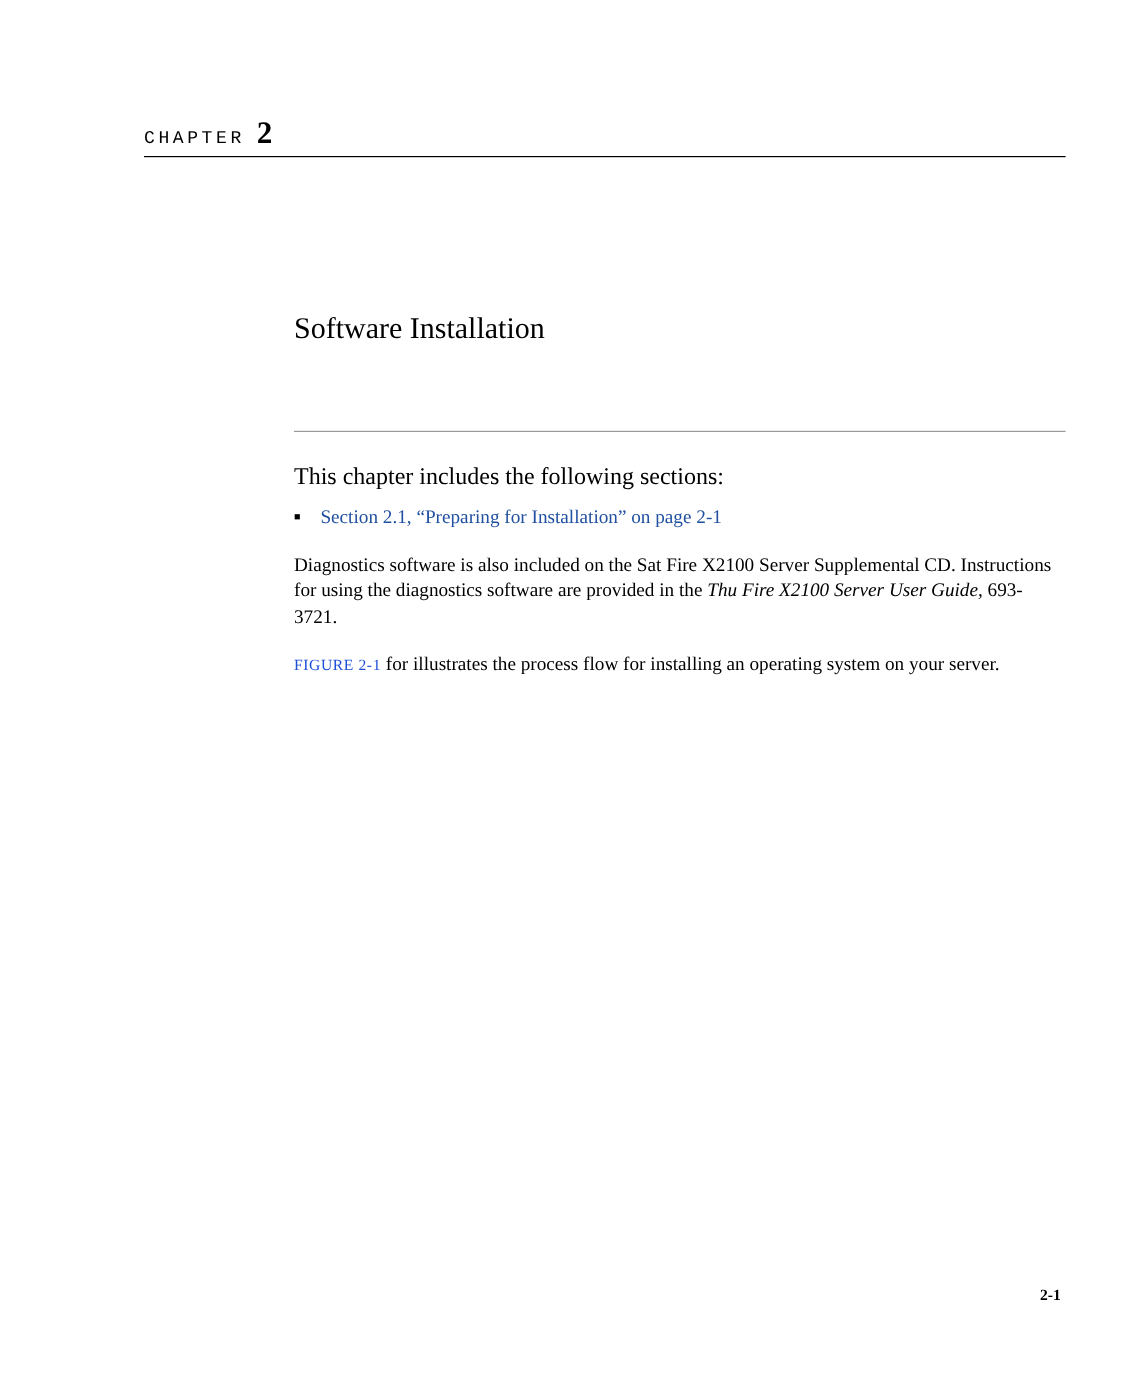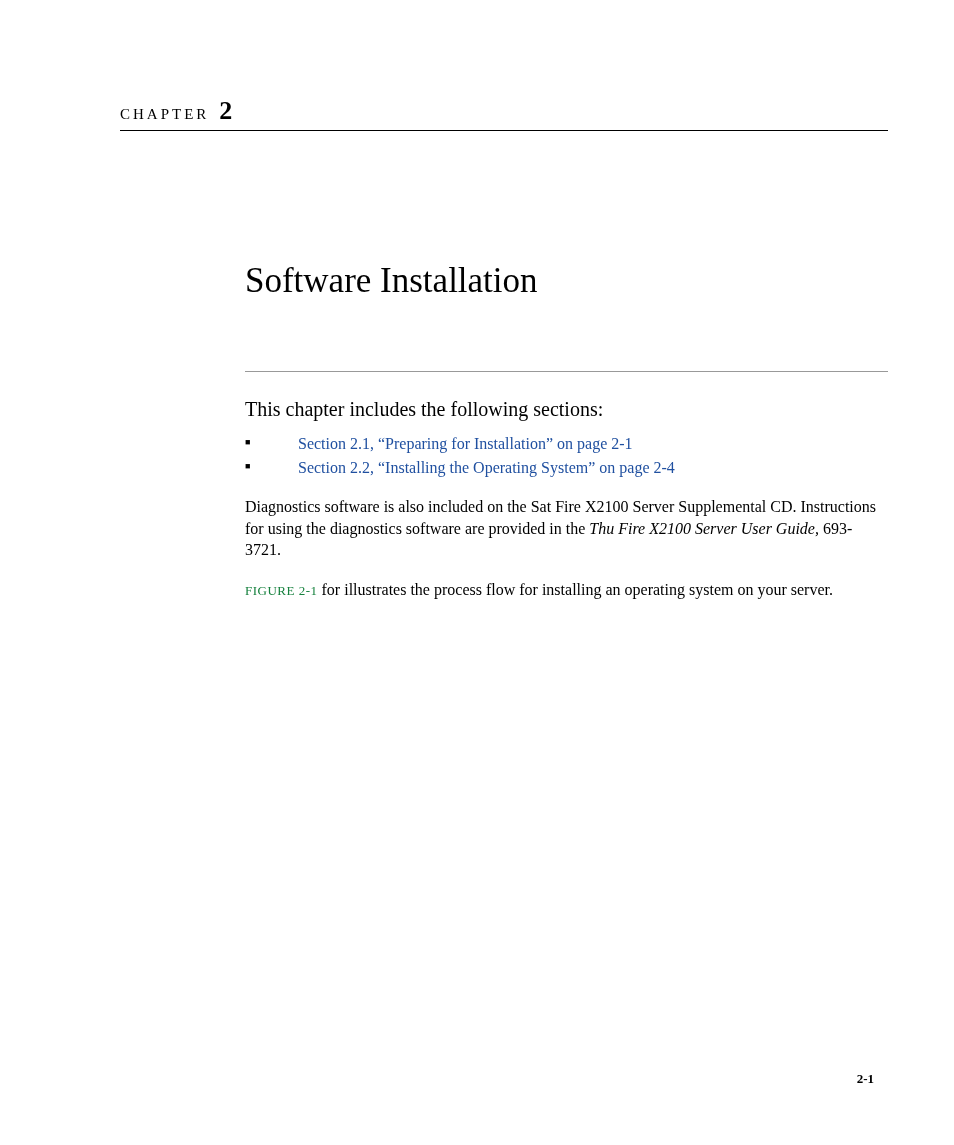--- a/index.html
+++ b/index.html
@@ -14,40 +14,40 @@
       font-family: "Palatino Linotype", Palatino, "Book Antiqua", Georgia, serif;
       color: #000000;
       position: relative;
     }
     .page {
       padding: 96px 66px 60px 120px;
     }
     .chapter-header {
       font-size: 15px;
       letter-spacing: 3px;
-      font-family: Liberation Serif, serif;
+      font-family: Liberation Mono, monospace;
       margin-bottom: 8px;
     }
     .chapter-number {
       font-size: 26px;
       font-weight: bold;
       letter-spacing: 0;
       margin-left: 6px;
     }
     .chapter-rule {
       border: none;
       border-top: 1.5px solid #000000;
       margin-top: 4px;
       margin-bottom: 130px;
     }
     .content-area {
       margin-left: 125px;
     }
     .chapter-title {
-      font-size: 35px;
+      font-size: 25px;
       font-weight: normal;
       margin-bottom: 70px;
     }
     .hr-thin {
       border: none;
       border-top: 0.5px solid #999999;
       margin-bottom: 24px;
     }
     .intro-text {
       font-size: 20px;
@@ -68,21 +68,20 @@
     .toc-list li::before {
       content: "■";
       position: absolute;
       left: 0;
       top: 3px;
       font-size: 9px;
       color: #000000;
     }
     .link {
       color: #2050a0;
-      margin-left: 31px;
     }
     .mono {
       font-family: "Courier New", Courier, monospace;
     }
     .body-para {
       font-size: 16px;
       line-height: 1.35;
       margin-bottom: 18px;
     }
     .italic {
@@ -107,28 +106,28 @@
       font-size: 35px;
       font-weight: normal;
     }
     .section-title {
       margin-left: 125px;
       font-size: 35px;
       font-weight: normal;
       margin-bottom: 24px;
     }
     .figure-ref {
-      color: #15803d;
+      color: #1d4ed8;
       font-size: 13px;
       letter-spacing: 0.5px;
     }
     .page-number {
       position: absolute;
       bottom: 58px;
-      right: 80px;
+      right: 70px;
       font-size: 13px;
       font-weight: bold;
       margin-top: 33px;
     }
   </style>
 </head>
 <body>
 
 <div class="page">
   <div>
@@ -140,23 +139,20 @@
   <div class="content-area">
     <h1 class="chapter-title">Software Installation</h1>
     <hr class="hr-thin">
 
     <p class="intro-text">This chapter includes the following sections:</p>
 
     <ul class="toc-list">
       <li>
         <span class="link">Section 2.1, “Preparing for Installation” on page 2-1</span>
       </li>
-      <li>
-        <span class="link">Section 2.2, “Installing the Operating System” on page 2-4</span>
-      </li>
     </ul>
 
 
     <p class="body-para">
       <span>Diagnostics software is also included on the Sat Fire X2100 Server Supplemental CD. Instructions for using the diagnostics software are provided in the </span><span class="italic">Thu Fire X2100 Server User Guide,</span><span> 693-3721.</span>
     </p>
   </div>
 
 
   <div class="content-area">

